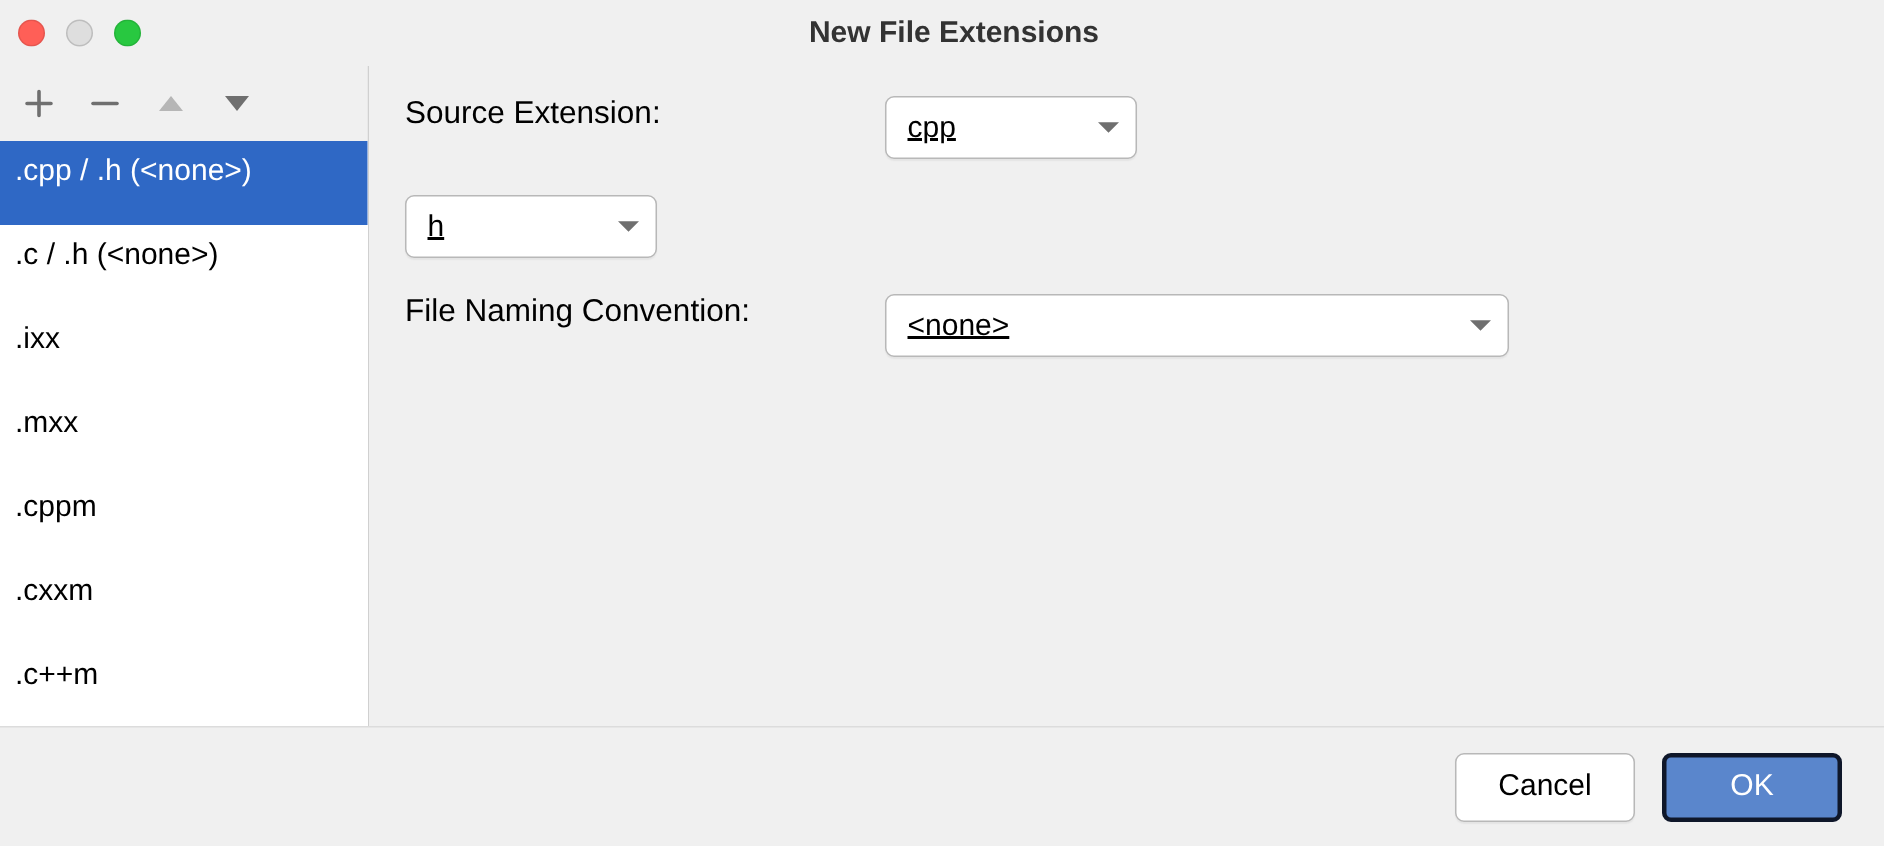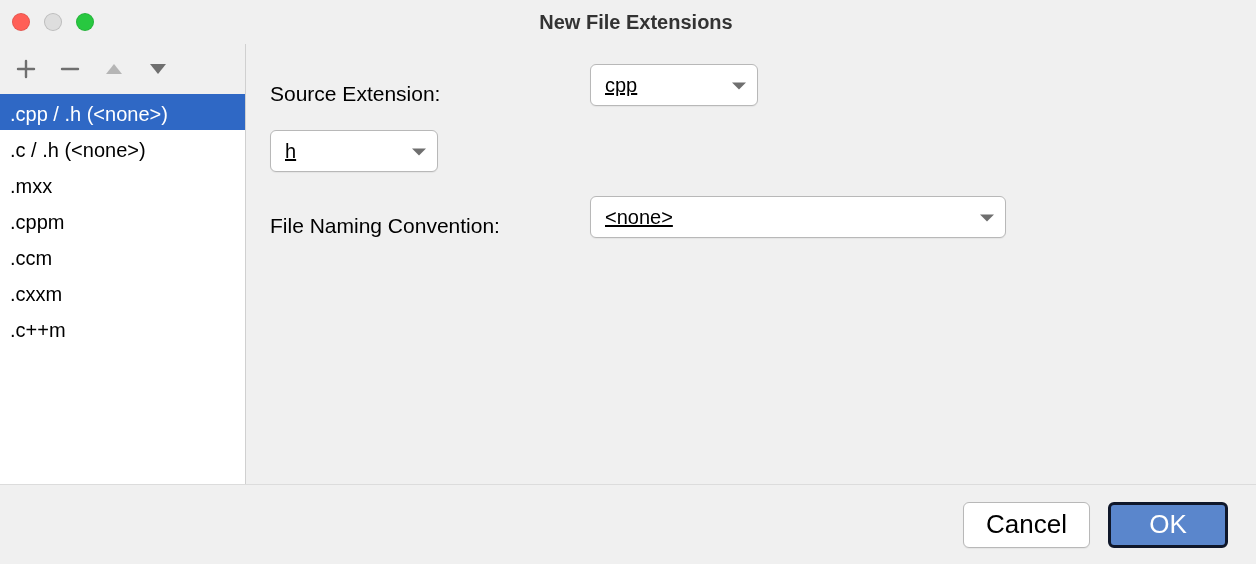--- a/index.html
+++ b/index.html
@@ -80,37 +80,37 @@
       cursor: pointer;
     }
     .toolbar .tool svg { display: block; }
     .toolbar .disabled svg { opacity: 0.45; }
     .list {
       flex: 1;
       background: #ffffff;
       overflow: auto;
     }
     .list-item {
-      padding: 6px 10px 2px 10px;
+      padding: 6px 10px 22px 10px;
       font-size: 20px;
       line-height: 28px;
       cursor: pointer;
       white-space: nowrap;
     }
     .list-item.selected {
       background: #2f68c5;
       color: #ffffff;
     }
     .main {
       flex: 1;
       padding: 20px 24px;
     }
     .form-row {
       display: flex;
-      align-items: flex-end;
+      align-items: flex-start;
       margin-bottom: 24px;
     }
     .form-label {
       width: 320px;
       font-size: 21px;
       color: #000;
     }
     .combo {
       position: relative;
       height: 42px;
@@ -139,21 +139,21 @@
       display: flex;
       align-items: center;
       justify-content: flex-end;
       padding-right: 28px;
       gap: 18px;
     }
     .btn {
       height: 46px;
       min-width: 120px;
       border-radius: 6px;
-      font-size: 26px;
+      font-size: 20px;
       display: flex;
       align-items: center;
       justify-content: center;
       cursor: pointer;
       padding: 0 22px;
     }
     .btn-default {
       background: #ffffff;
       border: 1px solid #b8b8b8;
       color: #000;
@@ -201,23 +201,23 @@
         <div class="tool">
           <svg width="20" height="14" viewBox="0 0 20 14">
             <path d="M2 2 L18 2 L10 12 Z" fill="#6f6f6f"></path>
           </svg>
         </div>
       </div>
       <div class="list">
 
       <div class="list-item selected"><span>.cpp / .h (&lt;none&gt;)</span></div>
           <div class="list-item"><span>.c / .h (&lt;none&gt;)</span></div>
+          <div class="list-item"><span>.ixx</span></div>
           <div class="list-item"><span>.mxx</span></div>
           <div class="list-item"><span>.cppm</span></div>
-          <div class="list-item"><span>.ccm</span></div>
           <div class="list-item"><span>.cxxm</span></div>
           <div class="list-item"><span>.c++m</span></div>
         </div>
     </div>
 
     <div class="main">
 
       <div class="form-row">
         <div class="form-label">Source Extension:</div>
         <div class="combo small">

